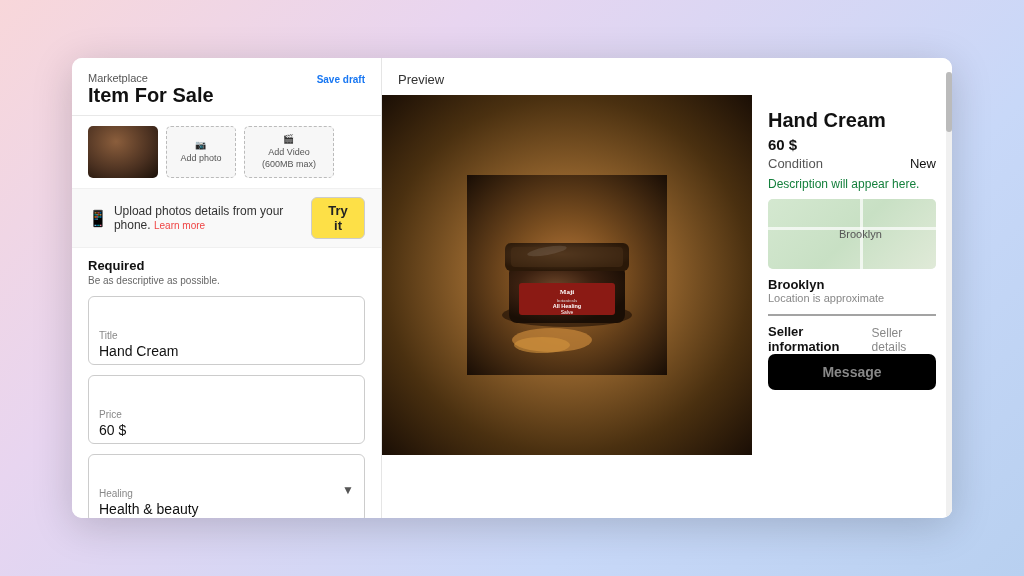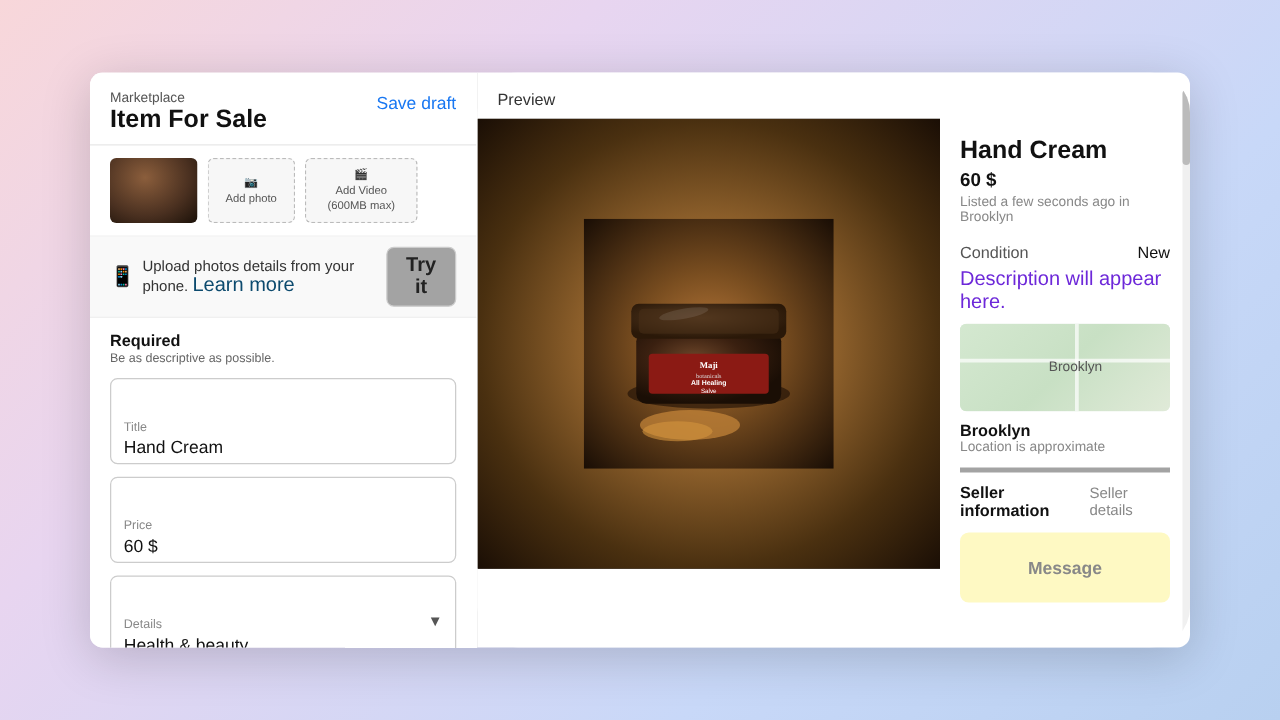--- a/index.html
+++ b/index.html
@@ -44,26 +44,26 @@
       font-size: 11px;
       color: #555;
       font-weight: 400;
     }
     .left-header-left .page-title {
       font-size: 20px;
       font-weight: 700;
       color: #111;
     }
     .save-draft-btn {
-      font-size: 14px;
+      font-size: 10px;
       color: #1877f2;
       background: none;
       border: none;
       cursor: pointer;
-      font-weight: 400;
+      font-weight: 700;
       padding: 2px 0;
       white-space: nowrap;
     }
     .photo-row {
       display: flex;
       gap: 8px;
       padding: 10px 16px;
       border-bottom: 1px solid #f0f0f0;
     }
     .photo-thumb {
@@ -119,27 +119,27 @@
       background: #f9f9f9;
     }
     .phone-upload-text {
       display: flex;
       align-items: center;
       gap: 6px;
       font-size: 12px;
       color: #333;
     }
     .phone-icon { font-size: 16px; }
-    .learn-more { color: #0c4a6e; cursor: pointer; font-size: 16px; }
+    .learn-more { color: #ef4444; cursor: pointer; font-size: 10px; }
     .try-it-btn {
       padding: 5px 14px;
       border: 1.5px solid #ccc;
       border-radius: 6px;
-      background: #a3a3a3;
-      font-size: 16px;
+      background: #fde047;
+      font-size: 13px;
       font-weight: 600;
       cursor: pointer;
       color: #222;
     }
     .form-section {
       padding: 10px 16px;
       flex: 1;
     }
     .required-label {
       font-size: 13px;
@@ -268,22 +268,22 @@
     .detail-key {
       font-size: 13px;
       color: #555;
       font-weight: 500;
     }
     .detail-val {
       font-size: 13px;
       color: #111;
     }
     .description-placeholder {
-      font-size: 16px;
-      color: #6d28d9;
+      font-size: 12px;
+      color: #15803d;
       margin-bottom: 8px;
     }
     .map-placeholder {
       width: 100%;
       height: 70px;
       background: #e8f0e8;
       border-radius: 5px;
       margin-bottom: 8px;
       position: relative;
       overflow: hidden;
@@ -323,38 +323,37 @@
       color: #111;
     }
     .location-sub {
       font-size: 11px;
       color: #888;
       margin-bottom: 10px;
     }
     .seller-row {
       display: flex;
       justify-content: space-between;
-      align-items: center;
-      border-top: 4px solid #a3a3a3;
+      align-items: flex-end;
+      border-top: 2px solid #a3a3a3;
       padding-top: 8px;
-      margin-bottom: 10px;
     }
     .seller-info-label {
       font-size: 13px;
       font-weight: 600;
       color: #111;
     }
     .seller-details-link {
       font-size: 12px;
       color: #888;
     }
     .message-btn {
       width: 100%;
-      padding: 20px 0;
-      background: #fef9c3;
+      padding: 10px 0;
+      background: #000000;
       color: #888;
       border: none;
       border-radius: 7px;
       font-size: 14px;
       font-weight: 600;
       cursor: default;
     }
     .scrollbar-track {
       position: absolute;
       right: 0;
@@ -420,42 +419,42 @@
         <span class="form-field-value">Hand Cream</span>
       </div>
 
       <div class="form-field">
         <span class="form-field-label">Price</span>
         <span class="form-field-value">60 $</span>
       </div>
 
       <div class="form-field form-field-select">
         <div>
-          <span class="form-field-label">Details</span>
+          <span class="form-field-label">Healing</span>
           <span class="form-field-value">Health &amp; beauty</span>
         </div>
         <span class="dropdown-arrow">▼</span>
       </div>
 
       <div class="form-field form-field-select focused">
         <div>
           <span class="form-field-label">Condition</span>
           <span class="form-field-value">New</span>
         </div>
         <span class="dropdown-arrow">▼</span>
       </div>
     </div>
 
     <div class="progress-bar-wrap">
       <div class="progress-bar-fill" style="width: 55%;"></div>
     </div>
 
   </div>
 
-  <div class="right-panel" style="position:relative;border-radius:32px;">
+  <div class="right-panel" style="position:relative;">
     <div class="preview-label">Preview</div>
     <div class="preview-content">
       <div class="preview-image-area">
         <div class="product-image">
 
           <svg width="200" height="200" viewBox="0 0 200 200">
             <defs>
               <radialGradient id="jarGrad" cx="40%" cy="35%" r="65%">
                 <stop offset="0%" stop-color="#6a4428"></stop>
                 <stop offset="50%" stop-color="#3a2010"></stop>
@@ -489,21 +488,20 @@
             <ellipse cx="80" cy="76" rx="20" ry="4" fill="rgba(255,255,255,0.1)" transform="rotate(-10,80,76)"></ellipse>
 
             <ellipse cx="85" cy="165" rx="40" ry="12" fill="#c8883a" opacity="0.7"></ellipse>
             <ellipse cx="75" cy="170" rx="28" ry="8" fill="#d4943e" opacity="0.6"></ellipse>
           </svg>
         </div>
       </div>
       <div class="product-info">
         <div class="product-name">Hand Cream</div>
         <div class="product-price">60 $</div>
-        <div class="product-listed">Listed a few seconds ago in Brooklyn</div>
         <div class="detail-row">
           <span class="detail-key">Condition</span>
           <span class="detail-val">New</span>
         </div>
         <div class="description-placeholder">Description will appear here.</div>
         <div class="map-placeholder">
           <div class="map-bg">
             <div class="map-road-h"></div>
             <div class="map-road-v"></div>
             <span class="map-label">Brooklyn</span>

